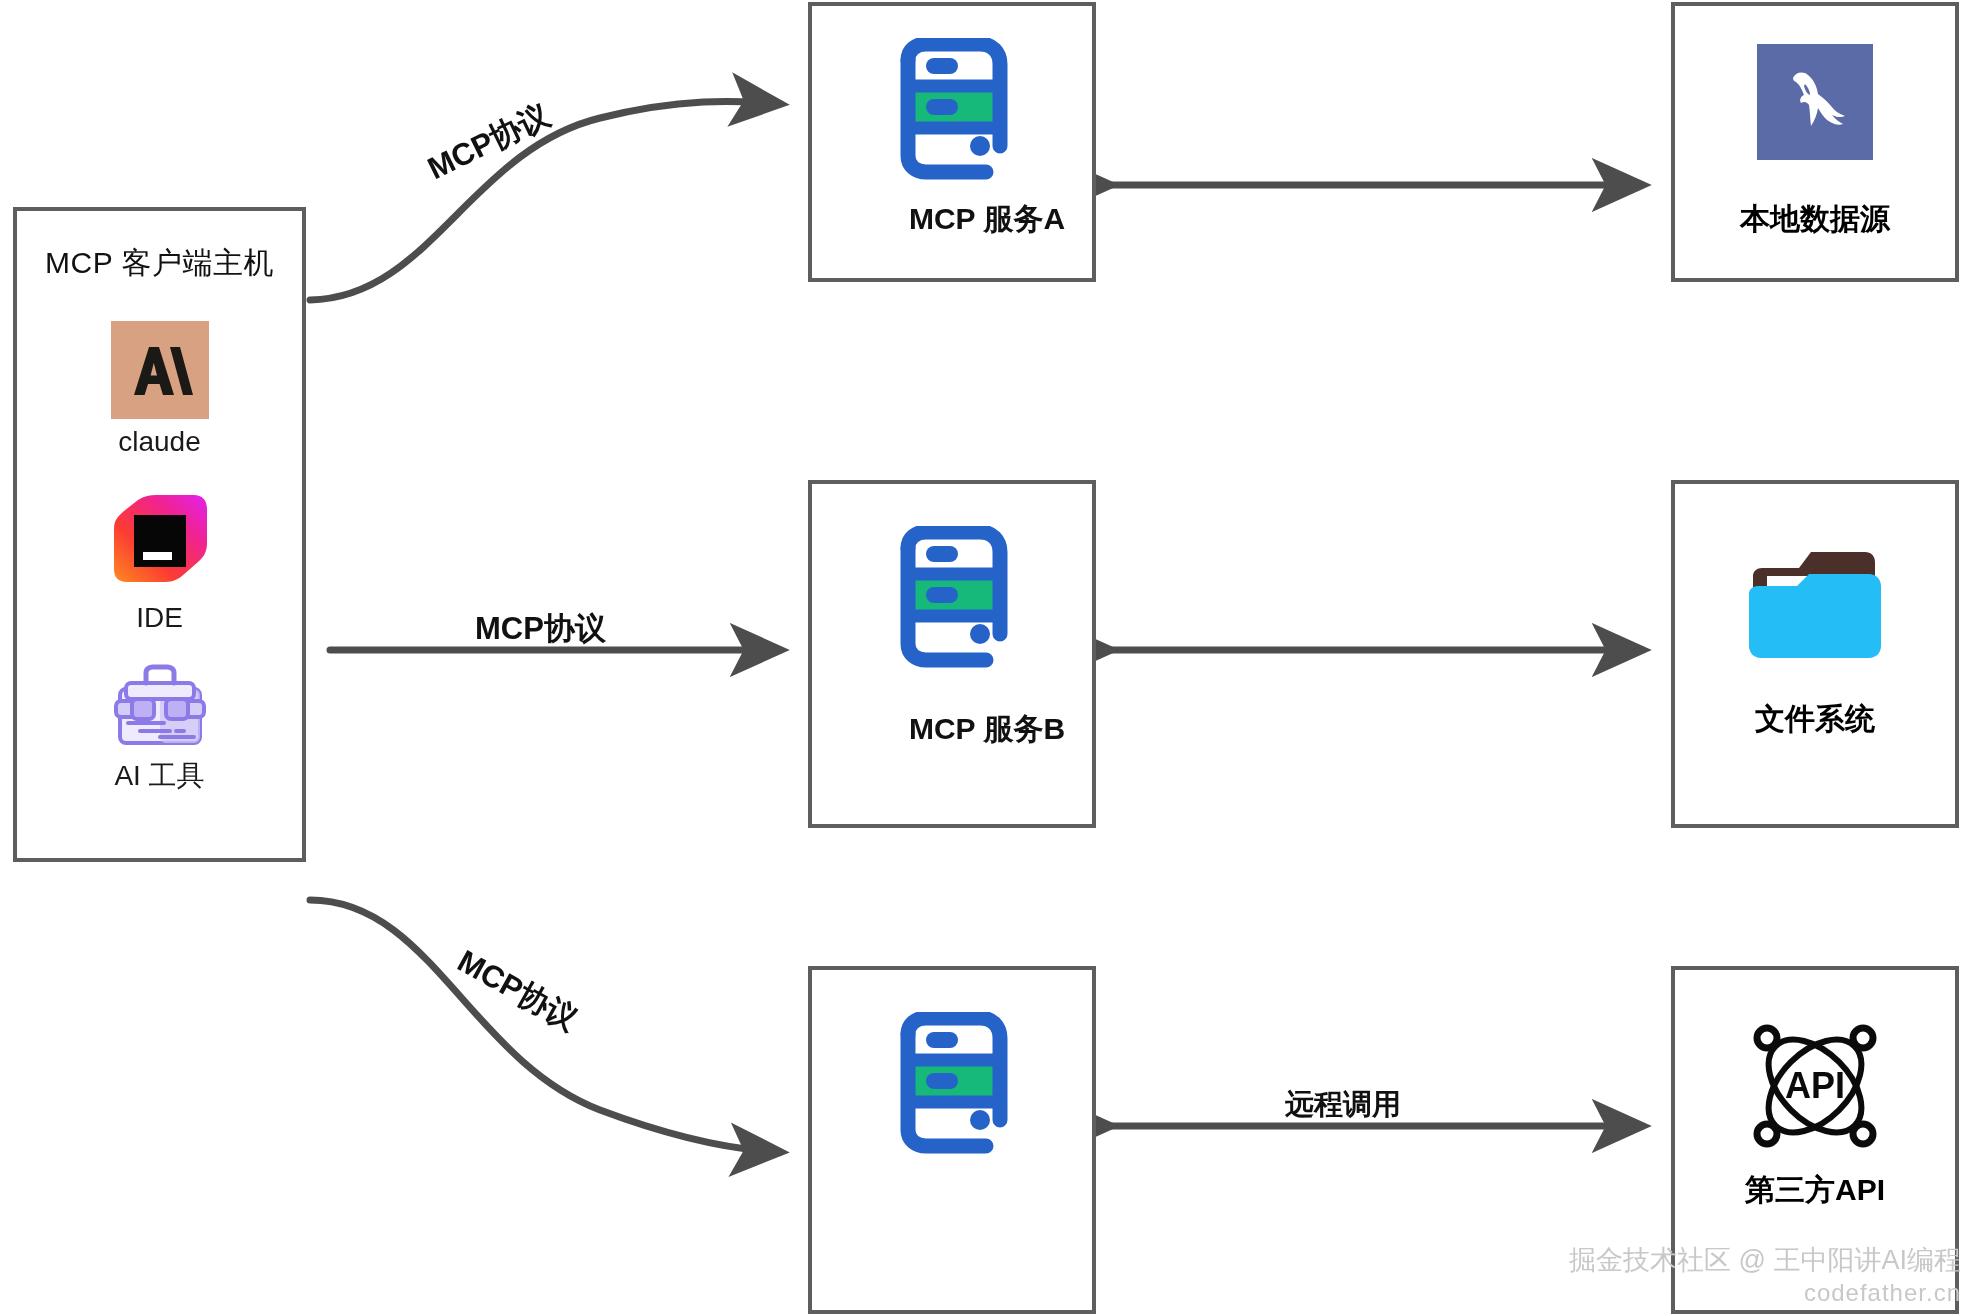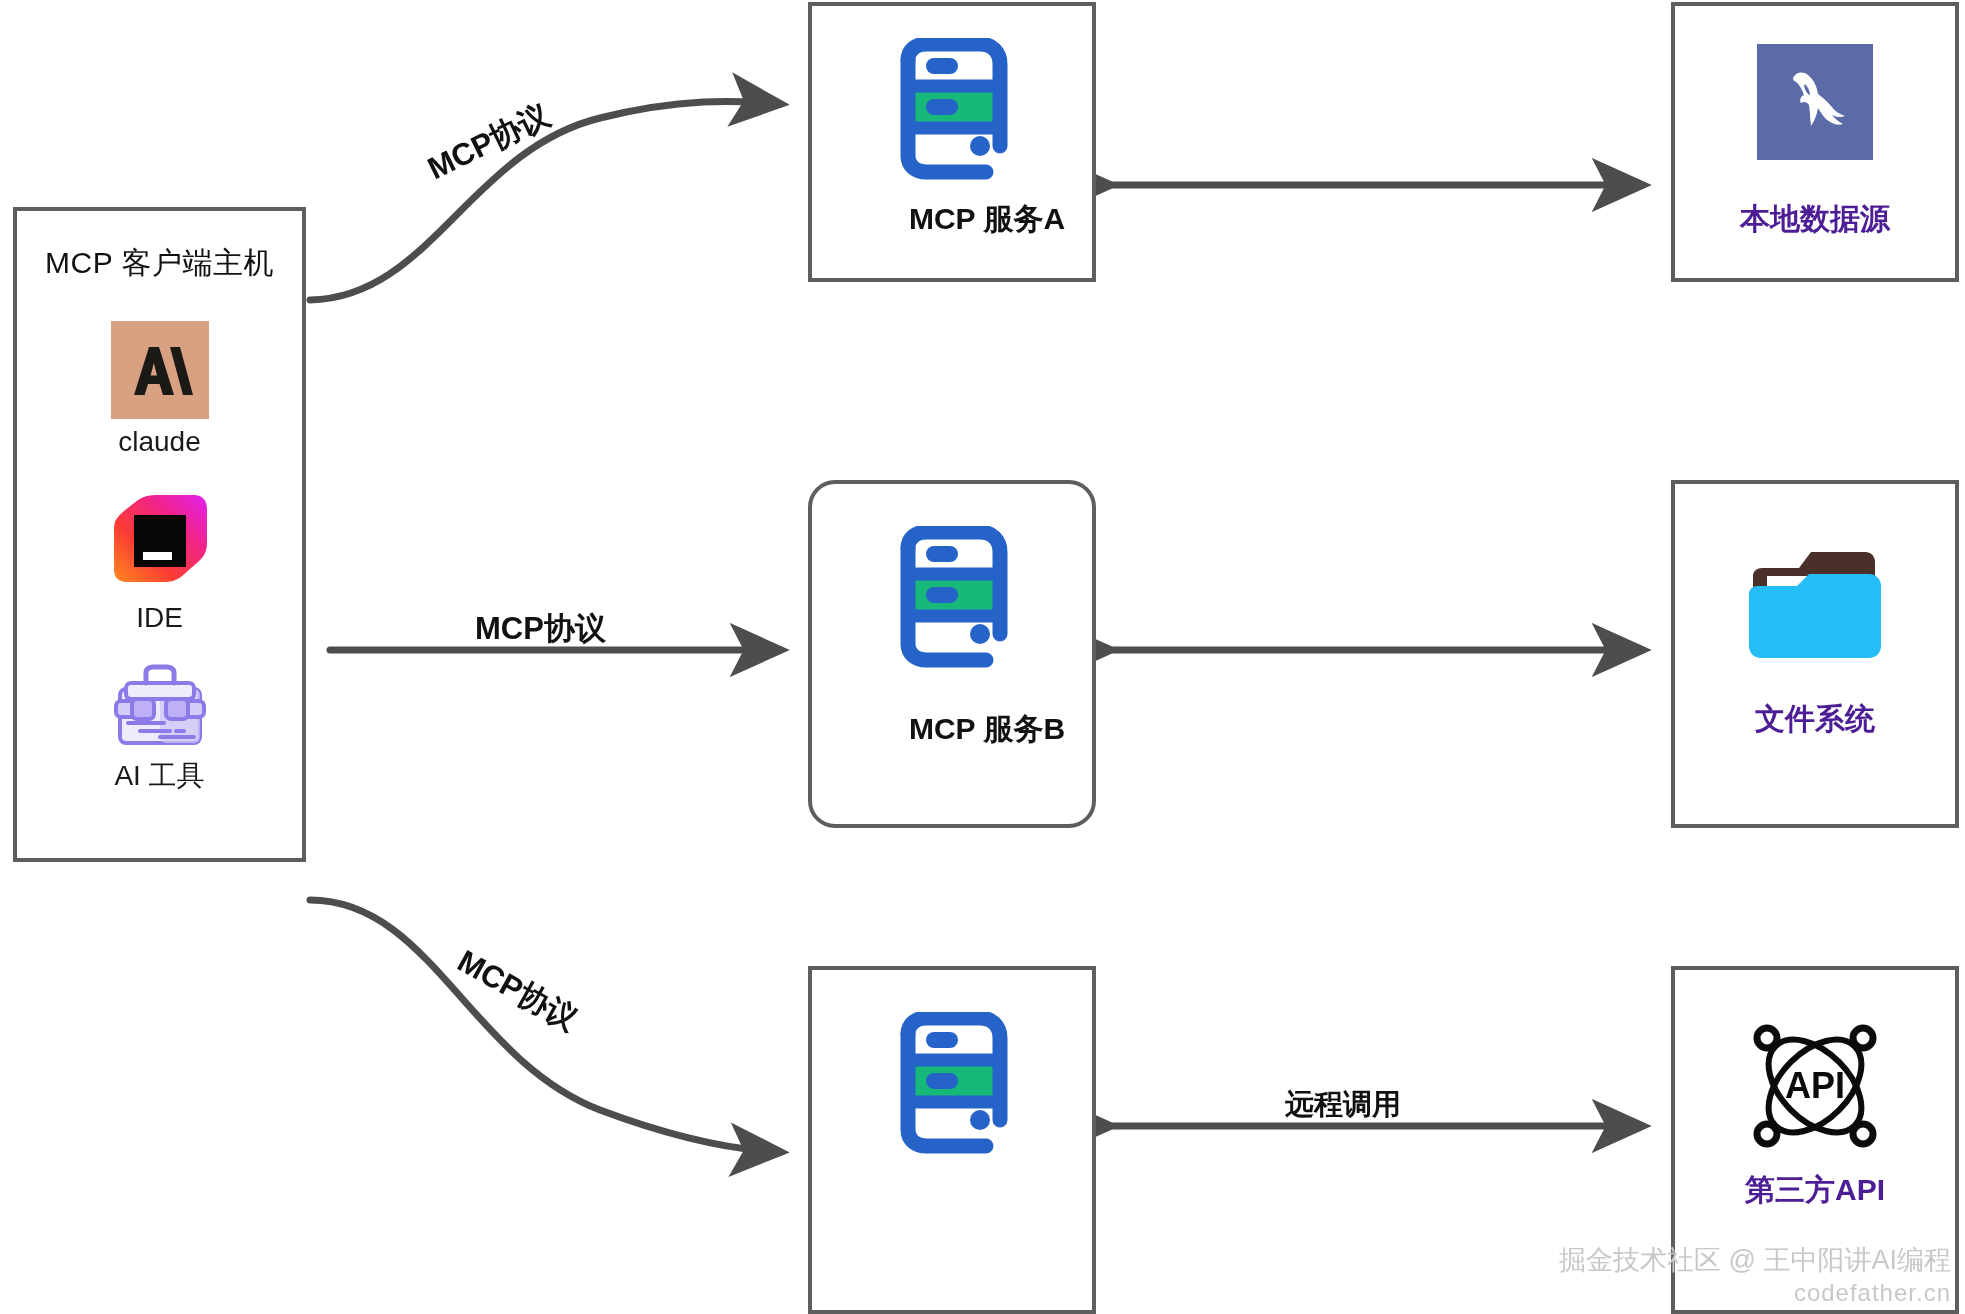--- a/index.html
+++ b/index.html
@@ -87,21 +87,21 @@
     margin: 0 auto;
   }
   .tool-tile svg { display:block; }
 
   
   .svc-box {
     width: 288px;
     height: 348px;
   }
   #svc-a { left: 808px;  top: 2px;   height: 280px; }
-  #svc-b { left: 808px;  top: 480px; height: 348px; border-radius: 27px; }
+  #svc-b { left: 808px;  top: 480px; height: 348px; }
   #svc-c { left: 808px;  top: 966px; height: 348px; }
 
   .svc-icon {
     position: absolute;
     left: 50%;
     transform: translateX(-50%);
     width: 132px;
     height: 144px;
   }
   #svc-a .svc-icon { top: 32px; }
@@ -137,21 +137,21 @@
   #res-b .res-icon { top: 58px; width: 140px; height: 124px; }
   #res-c .res-icon { top: 50px; width: 132px; height: 132px; }
 
   .res-label {
     position: absolute;
     left: 0;
     width: 100%;
     text-align: center;
     font-size: 30px;
     font-weight: bold;
-    color: #4c1d95;
+    color: #000000;
   }
   #res-a .res-label { top: 193px; }
   #res-b .res-label { top: 215px; }
   #res-c .res-label { top: 200px; }
 
   
   .mysql-tile {
     width: 116px;
     height: 116px;
     background: #5a6ba8;
@@ -179,21 +179,21 @@
     white-space: nowrap;
   }
   #label-top    { left: 430px;  top: 150px; transform: rotate(-26deg); transform-origin: left center; }
   #label-mid    { left: 475px;  top: 608px; }
   #label-bottom { left: 460px;  top: 938px; transform: rotate(29deg); transform-origin: left center; }
   #label-remote { left: 1285px; top: 1085px; font-size: 29px; }
 
   
   #watermark {
     position: absolute;
-    right: 14px;
+    right: 4px;
     bottom: 6px;
     text-align: right;
     color: #c8c8c8;
     line-height: 1.25;
     user-select: none;
   }
   #watermark .wm-main { font-size: 27px; }
   #watermark .wm-sub  { font-size: 24px; letter-spacing: 1px; }
 </style>
 </head>

